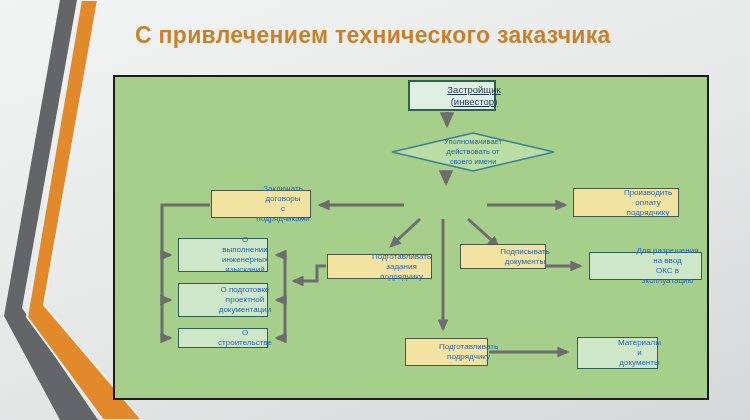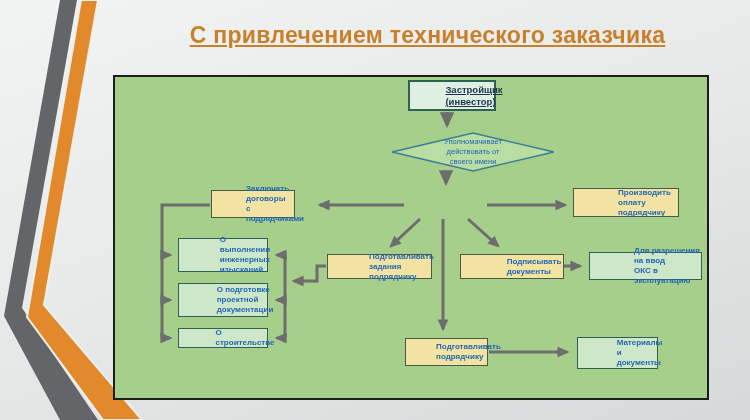--- a/index.html
+++ b/index.html
@@ -4,30 +4,30 @@
 <style>
   html,body{margin:0;padding:0;background:#c9cccc;}
   #slide{
     position:relative;width:750px;height:420px;overflow:hidden;
     background:linear-gradient(160deg,#f2f3f3 0%,#e7e9e9 50%,#d6d9d9 100%);
     font-family:"Liberation Sans", sans-serif;
   }
   #ribbon{position:absolute;left:0;top:0;}
   .title{
     position:absolute;left:135px;top:22px;width:585px;height:32px;
-    text-align:center;font-size:23px;font-weight:700;letter-spacing:.3px;text-decoration:underline;
+    font-size:23px;font-weight:700;letter-spacing:.3px;
   }
   .panel{
     position:absolute;left:113px;top:75px;width:596px;height:325px;
     border:2px solid #1c1c1c;box-sizing:border-box;
   }
   #connectors{position:absolute;left:0;top:0;pointer-events:none;}
   .node{
     position:absolute;display:flex;align-items:center;justify-content:center;
-    font-weight:700;white-space:pre-line;box-sizing:border-box;
+    text-align:center;font-weight:400;white-space:pre-line;box-sizing:border-box;
     line-height:1.25;
     padding-left:44px;
   }
   .head{
     font-size:9.5px;line-height:1.2;text-decoration:underline;
     border:2px solid #2d6153;
   }
   .greenbox{
     font-size:8px;border:1.5px solid #2d6153;
   }
@@ -89,30 +89,30 @@
   <div class="diamond-wrap" style="left:391px;top:132px;width:164px;height:40px">
     <svg width="164" height="40" viewBox="0 0 164 40">
       <polygon points="82,1 163,20 82,39 1,20" fill="#b9dda2" stroke="#3b7f93" stroke-width="1.5"></polygon>
     </svg>
     <div class="diamond-text" style="color:#2468b5">Уполномачивает
 действовать от
 своего имени</div>
   </div>
 
 
-  <div class="node yellowbox" style="left:211px;top:190px;width:84px;height:28px;background:#f3e3a2;color:#2468b5">Заключать договоры
+  <div class="node yellowbox" style="left:211px;top:190px;width:100px;height:28px;background:#f3e3a2;color:#2468b5">Заключать договоры
 с подрядчиками</div>
 
   <div class="node yellowbox" style="left:573px;top:188px;width:106px;height:29px;background:#f3e3a2;color:#2468b5">Производить оплату
 подрядчику</div>
 
   <div class="node yellowbox" style="left:327px;top:254px;width:105px;height:25px;background:#f3e3a2;color:#2468b5">Подготавливать
 задания подрядчику</div>
 
-  <div class="node yellowbox" style="left:460px;top:254px;width:104px;height:25px;background:#f3e3a2;color:#2468b5">Подписывать
+  <div class="node yellowbox" style="left:460px;top:244px;width:86px;height:25px;background:#f3e3a2;color:#2468b5">Подписывать
 документы</div>
 
   <div class="node greenbox" style="left:589px;top:252px;width:113px;height:28px;background:#cde7c8;color:#2468b5">Для разрешения на ввод
 ОКС в эксплуатацию</div>
 
   <div class="node greenbox" style="left:178px;top:238px;width:90px;height:34px;background:#cde7c8;color:#2468b5">О выполнении
 инженерных
 изысканий</div>
 
   <div class="node greenbox" style="left:178px;top:328px;width:90px;height:20px;background:#cde7c8;color:#2468b5">О строительстве</div>

